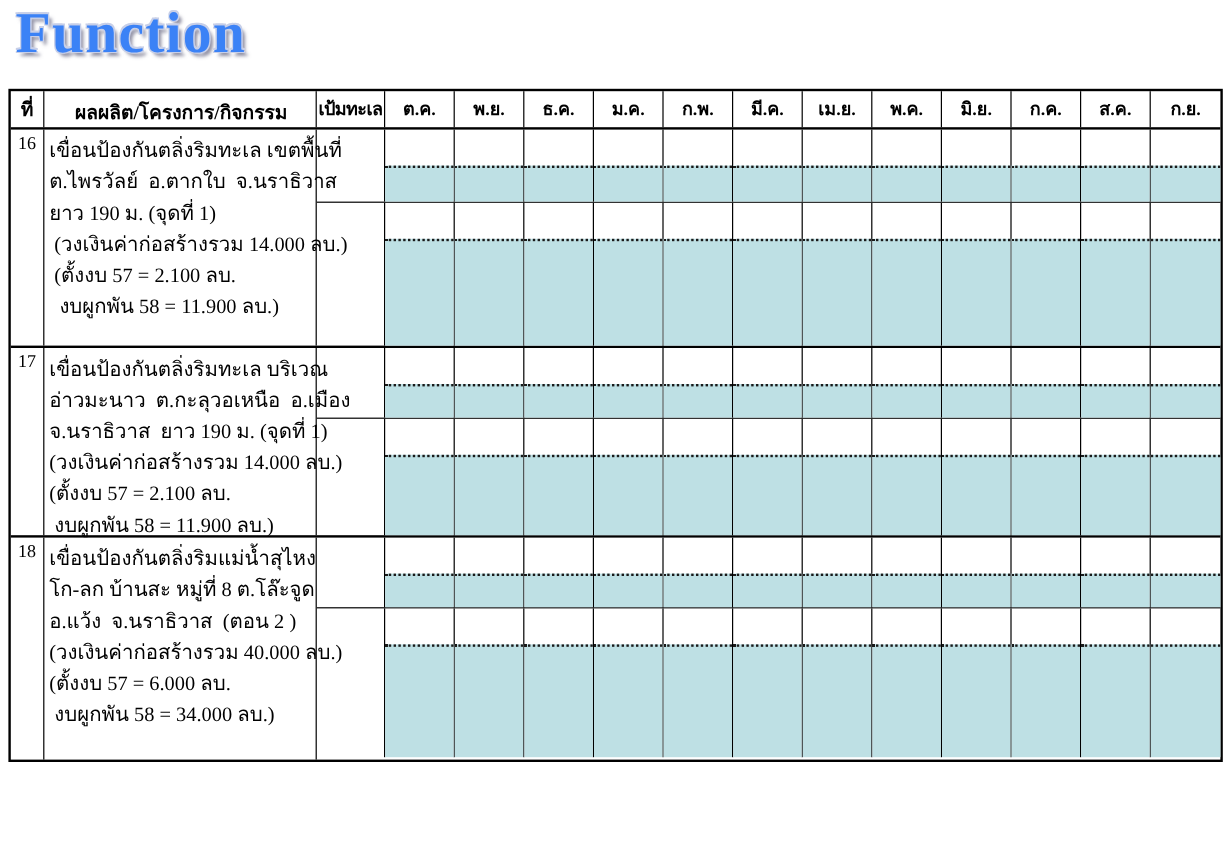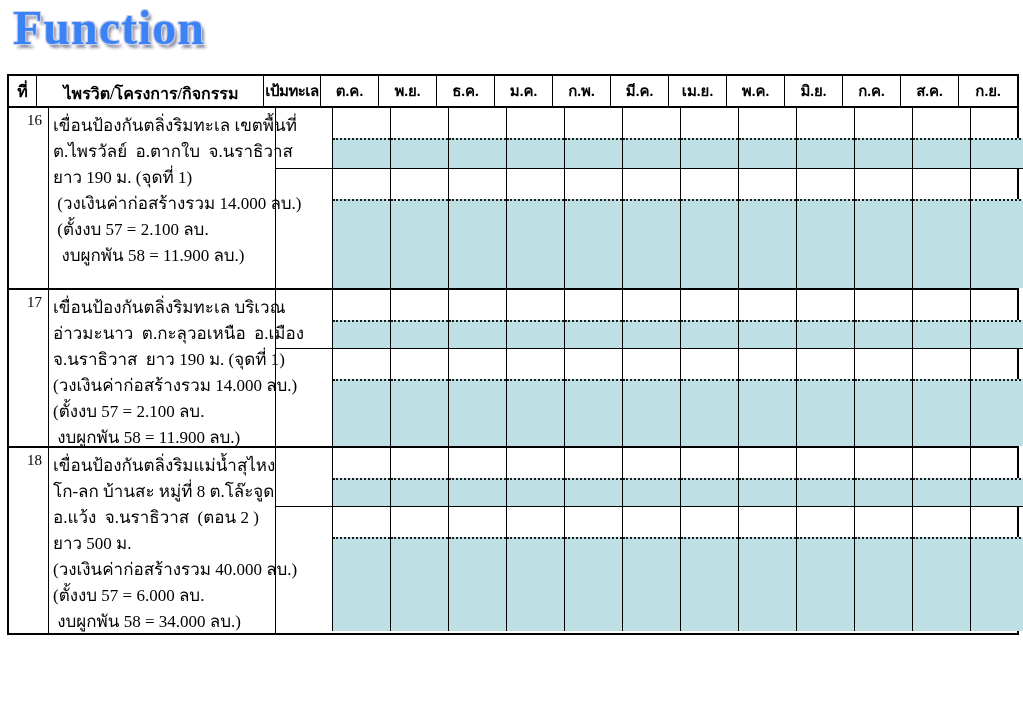--- a/index.html
+++ b/index.html
@@ -18,21 +18,21 @@
       3px 4px 3px rgba(110,110,135,0.75);
   }
 
   
   .gtable {
     position:absolute; left:7px; top:74px;
     width:1012px; border:2px solid #000; background:#fff;
   }
   .hrow, .prow { display:flex; width:100%; }
   .hrow { height:32px; border-bottom:2px solid #000; }
-  .prow { border-bottom:2px solid #000;padding-left:12px; }
+  .prow { border-bottom:2px solid #000; }
   .prow:last-child { border-bottom:none;border-radius:15px; }
   .r16 { height:182px; }
   .r17 { height:158px; }
   .r18 { height:185px; }
 
   .cell { border-right:1px solid #000; position:relative; }
   .c-num   { width:28px; flex:0 0 28px; text-align:center; }
   .c-desc  { width:227px; flex:0 0 227px; }
   .c-target{ width:57px; flex:0 0 57px; }
   .c-month { width:58px; flex:0 0 58px; }
@@ -68,21 +68,21 @@
 </head>
 <body>
 
 <div class="slide">
   <h1 class="title" style="color: #3b82f6;">Function</h1>
 
   <div class="gtable">
 
     <div class="hrow">
       <div class="cell c-num hcell">ที่</div>
-      <div class="cell c-desc hcell">ไพรวิต/โครงการ/กิจกรรม</div>
+      <div class="cell c-desc hcell">ผลผลิต/โครงการ/กิจกรรม</div>
       <div class="cell c-target hcell h-target">เป้มทะเล</div>
       <div class="cell c-month hcell h-month">ต.ค.</div>
       <div class="cell c-month hcell h-month">พ.ย.</div>
       <div class="cell c-month hcell h-month">ธ.ค.</div>
       <div class="cell c-month hcell h-month">ม.ค.</div>
       <div class="cell c-month hcell h-month">ก.พ.</div>
       <div class="cell c-month hcell h-month">มี.ค.</div>
       <div class="cell c-month hcell h-month">เม.ย.</div>
       <div class="cell c-month hcell h-month">พ.ค.</div>
       <div class="cell c-month hcell h-month">มิ.ย.</div>
@@ -274,21 +274,20 @@
           </div>
       </div>
     </div>
 
     <div class="prow r18">
       <div class="cell c-num">18</div>
       <div class="cell c-desc">
         <div class="line">เขื่อนป้องกันตลิ่งริมแม่น้ำสุไหง</div>
         <div class="line">โก-ลก บ้านสะ หมู่ที่ 8 ต.โล๊ะจูด</div>
         <div class="line">อ.แว้ง  จ.นราธิวาส  (ตอน 2 )</div>
-        <div class="line">ยาว 500 ม.</div>
         <div class="line">(วงเงินค่าก่อสร้างรวม 40.000 ลบ.)</div>
         <div class="line">(ตั้งงบ 57 = 6.000 ลบ.</div>
         <div class="line"> งบผูกพัน 58 = 34.000 ลบ.)</div>
       </div>
       <div class="rgrid">
         <div class="subrow sub1">
             <div class="cell c-target"></div>
             <div class="cell c-month">
               <div class="bar" style="background: rgb(190, 224, 228);"></div>
             </div>

